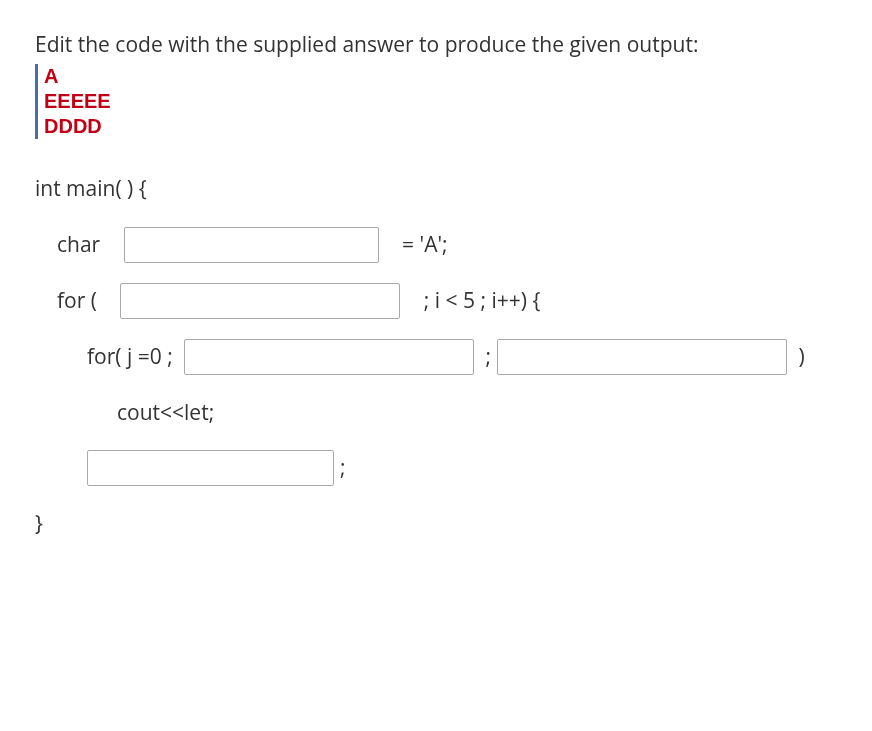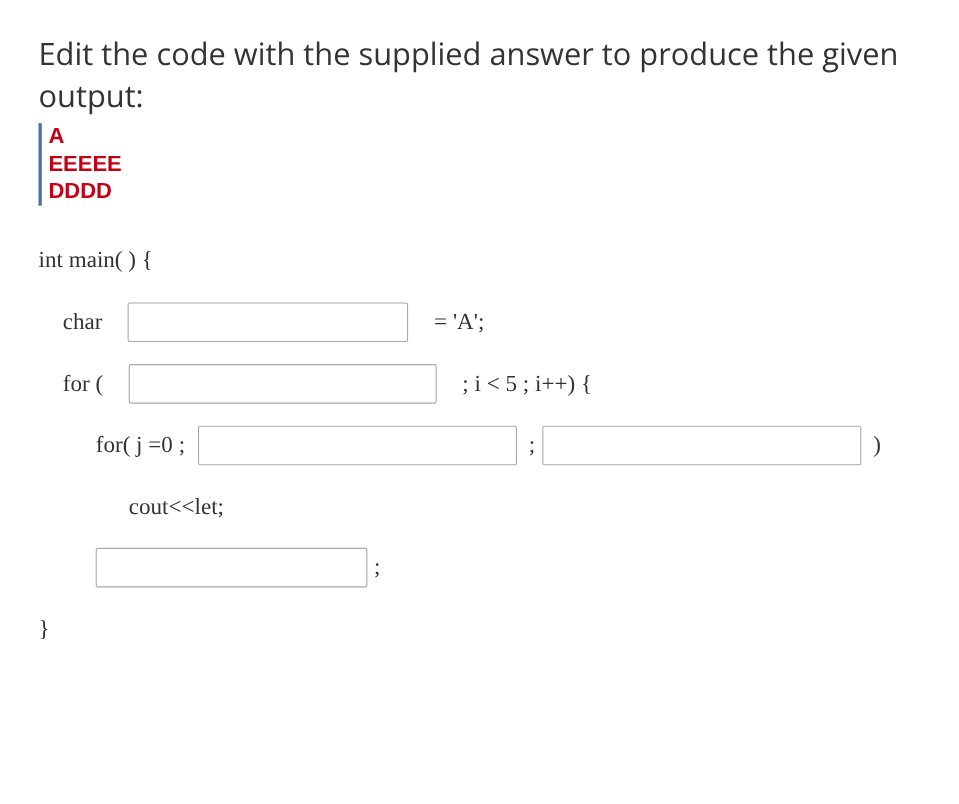--- a/index.html
+++ b/index.html
@@ -8,21 +8,21 @@
     body {
       font-family: "Segoe UI", "Open Sans", Arial, sans-serif;
       font-size: 20px;
       color: #333;
       margin: 0;
       padding: 30px 35px;
       background: #fff;
       width: 872px;
     }
     .instruction {
-      font-size: 28px;
+      font-size: 21px;
       color: #333;
       margin-bottom: 6px;
     }
     .output-block {
       border-left: 3px solid #4a6fa5;
       padding-left: 6px;
       margin-bottom: 30px;
       line-height: 1.25;
     }
     .output-line {
@@ -35,21 +35,20 @@
       font-size: 21px;
       color: #333;
       line-height: 1.9;
     }
     .row {
       display: flex;
       align-items: center;
       gap: 6px;
       margin-bottom: 16px;
       flex-wrap: nowrap;
-      font-family: Liberation Serif, serif;
     }
     .txt {
       white-space: pre;
     }
     .indent1 { padding-left: 22px; gap: 18px; }
     .indent2 { padding-left: 52px; }
     .indent3 { padding-left: 82px; }
     input.blank {
       font-family: inherit;
       font-size: 19px;

